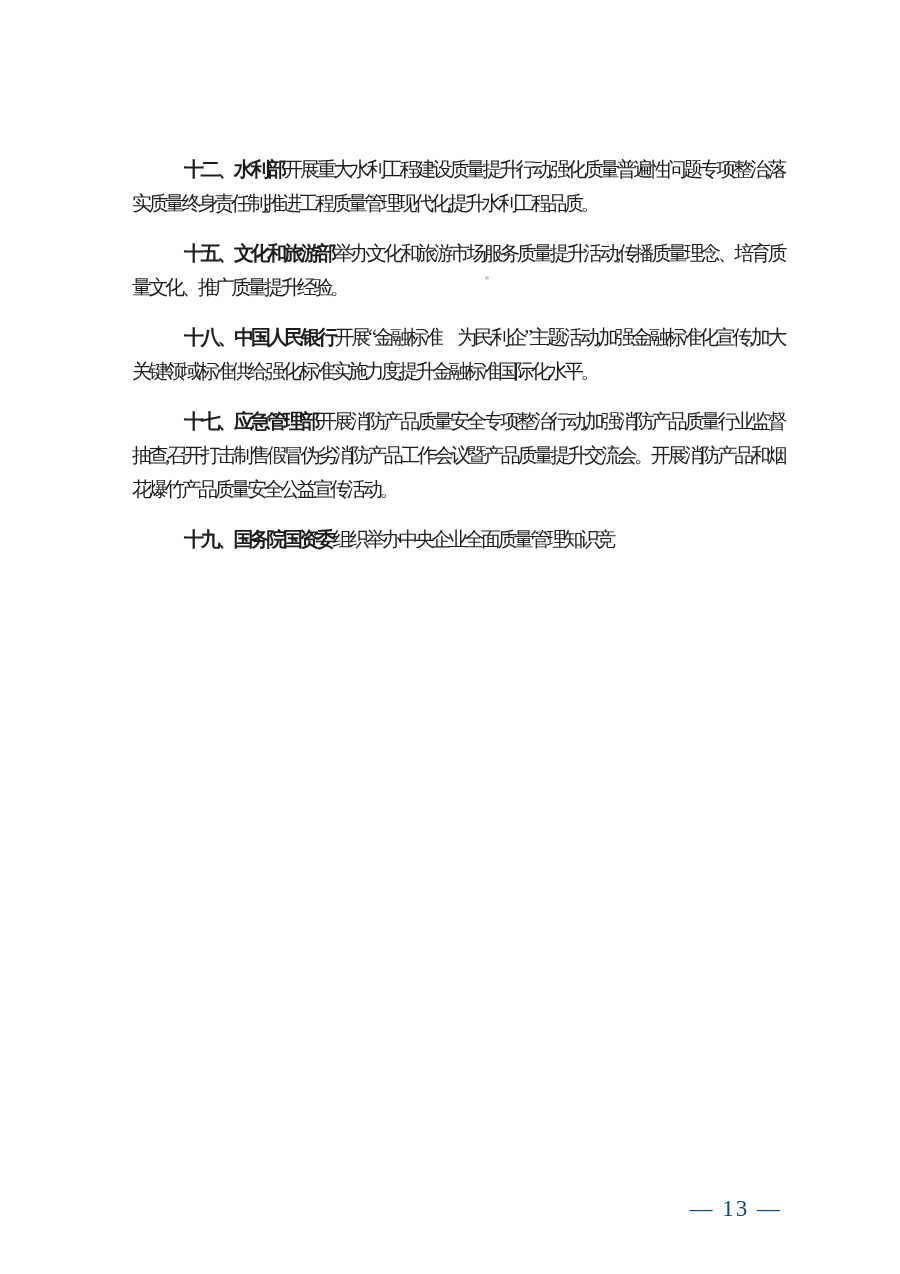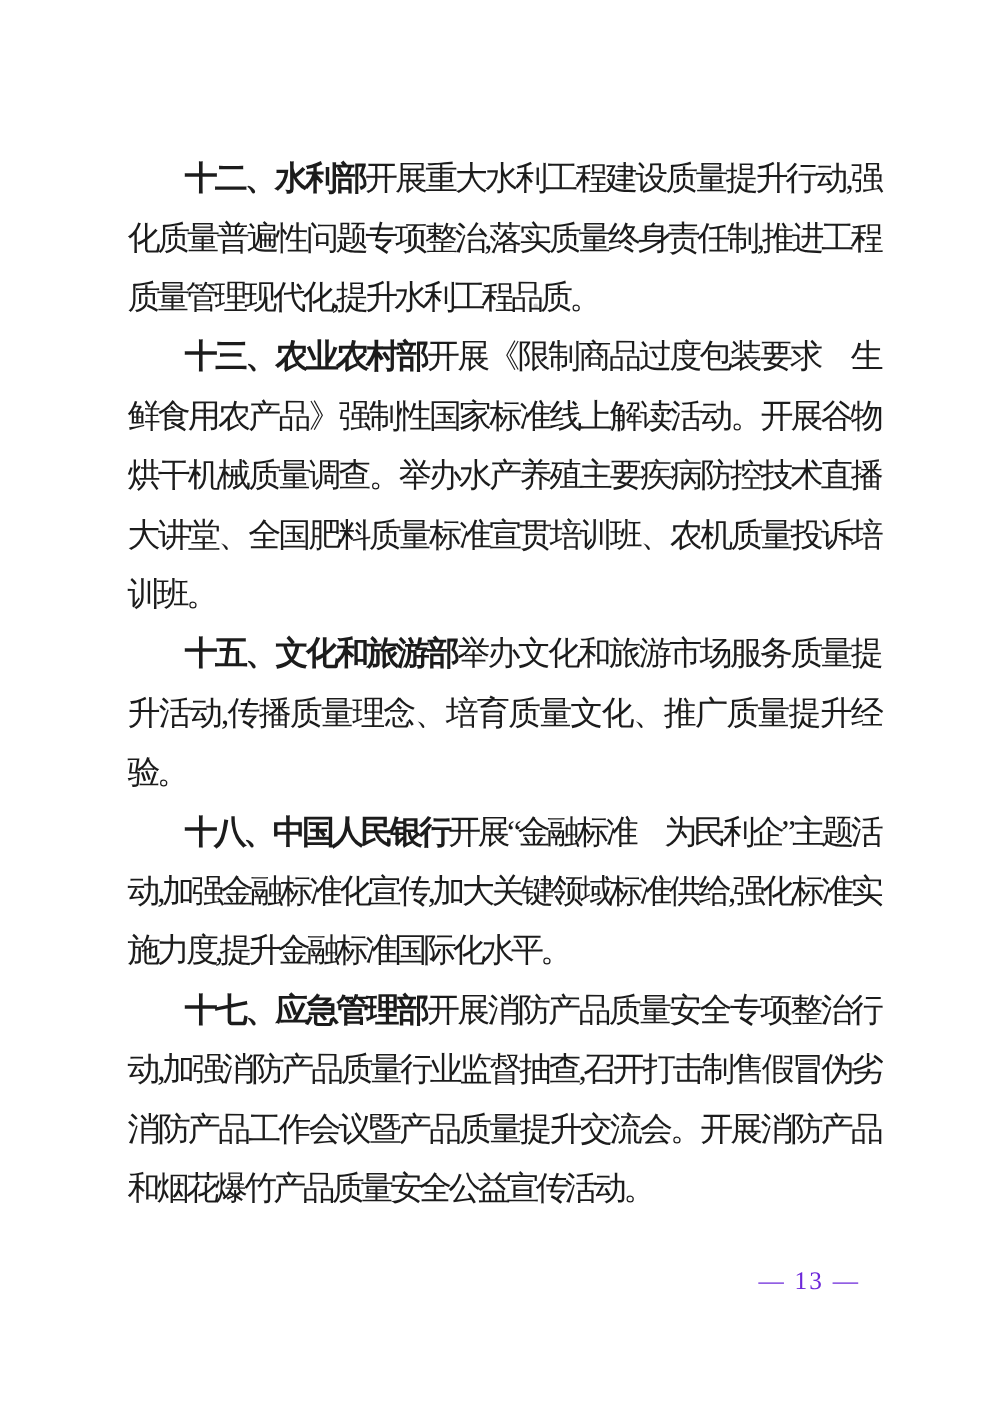--- a/index.html
+++ b/index.html
@@ -16,62 +16,62 @@
     overflow: hidden;
     font-family: "Liberation Serif", "DejaVu Serif", serif;
   }
   .content {
     position: absolute;
     left: 116px;
     top: 136px;
     width: 684px;
   }
   p.para {
-    margin: 0;
+    margin: 16px;
     padding: 0;
-    font-size: 30px;
-    line-height: 54px;
+    font-size: 20px;
+    line-height: 34px;
     letter-spacing: -3.5px;
     color: #1c1c1c;
     text-align: justify;
     text-indent: 52px;
     word-break: break-all;
   }
   .lead {
     font-weight: 700;
     font-family: "Liberation Sans", "DejaVu Sans", sans-serif;
   }
   .footer {
     position: absolute;
-    top: 1152px;
+    top: 1196px;
     right: 118px;
     font-size: 23px;
     letter-spacing: 2px;
-    color: #6d28d9;
+    color: #0c4a6e;
     font-family: "Liberation Serif", "DejaVu Serif", serif;
   }
   .speck {
     position: absolute;
     left: 485px;
     top: 276px;
     width: 4px;
     height: 4px;
     border-radius: 50%;
     background: #9a9a9a;
     opacity: 0.55;
   }
 </style>
 </head>
 <body>
 
 <div class="page">
   <div class="content">
     <p class="para"><span class="lead">十二、水利部</span><span>开展重大水利工程建设质量提升行动,强化质量普遍性问题专项整治,落实质量终身责任制,推进工程质量管理现代化,提升水利工程品质。</span></p>
-    <p class="para"><span class="lead">十三、农业农村部</span><span>开展《限制商品过度包装要求　生鲜食用农产品》强制性国家标准线上解读活动。开展谷物烘干机械质量调查。举办水产养殖主要疾病防控技术直播大讲堂、全国肥料质量标准宣贯培训班、农机质量投诉培训班。</span></p>
     <p class="para"><span class="lead">十五、文化和旅游部</span><span>举办文化和旅游市场服务质量提升活动,传播质量理念、培育质量文化、推广质量提升经验。</span></p>
     <p class="para"><span class="lead">十八、中国人民银行</span><span>开展“金融标准　为民利企”主题活动,加强金融标准化宣传,加大关键领域标准供给,强化标准实施力度,提升金融标准国际化水平。</span></p>
     <p class="para"><span class="lead">十七、应急管理部</span><span>开展消防产品质量安全专项整治行动,加强消防产品质量行业监督抽查,召开打击制售假冒伪劣消防产品工作会议暨产品质量提升交流会。开展消防产品和烟花爆竹产品质量安全公益宣传活动。</span></p>
+    <p class="para"><span class="lead">十九、国务院国资委</span><span>组织举办中央企业全面质量管理知识竞</span></p>
   </div>
 
   <div class="speck"></div>
 
   <div class="footer">— 13 —</div>
 </div>
 
 </body></html>

